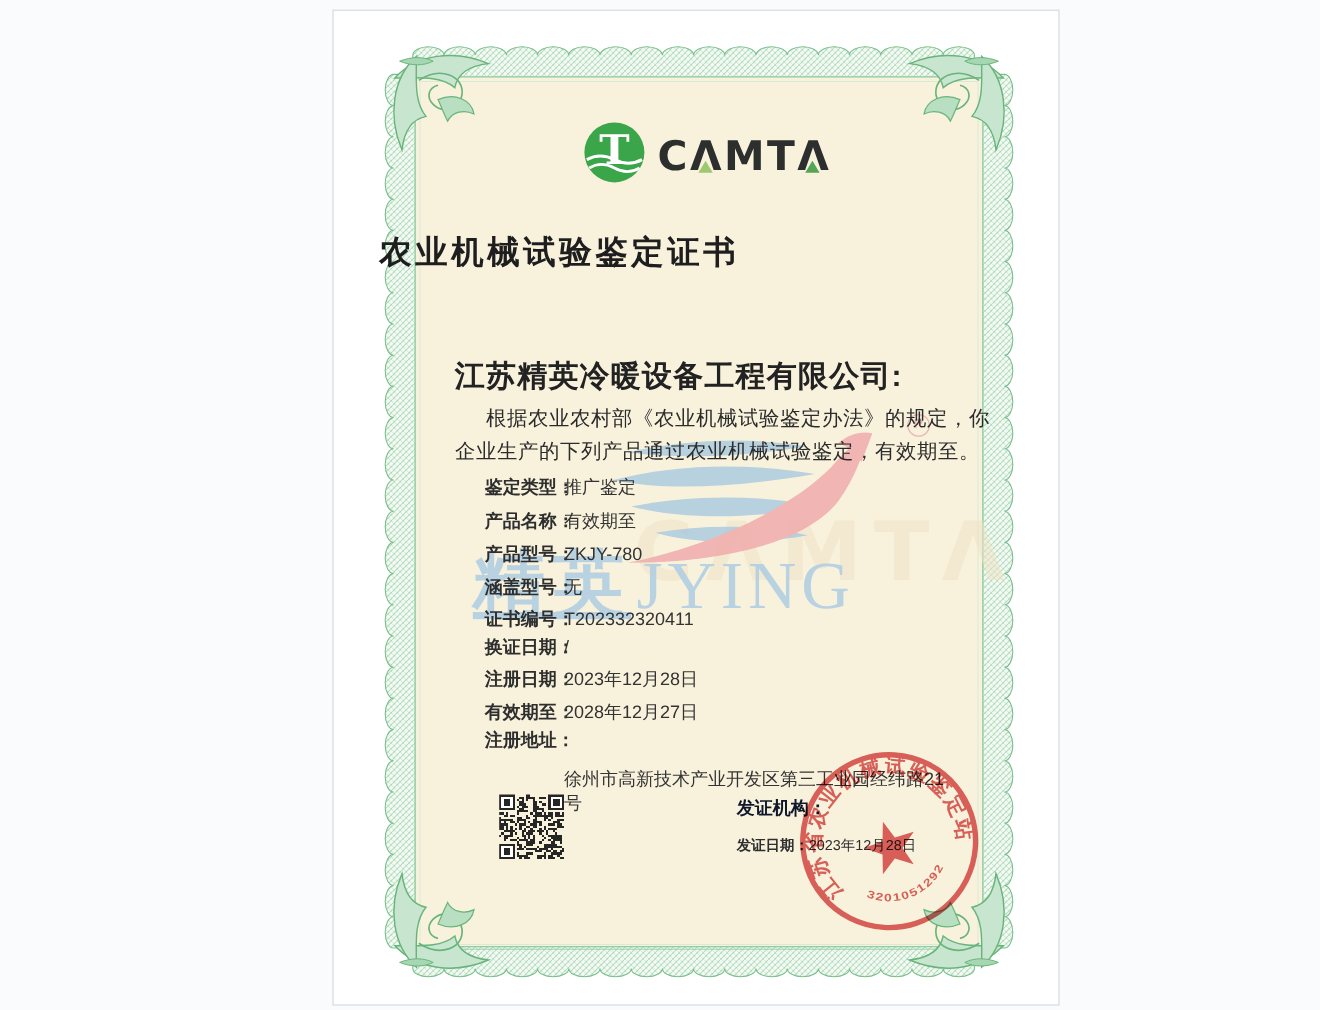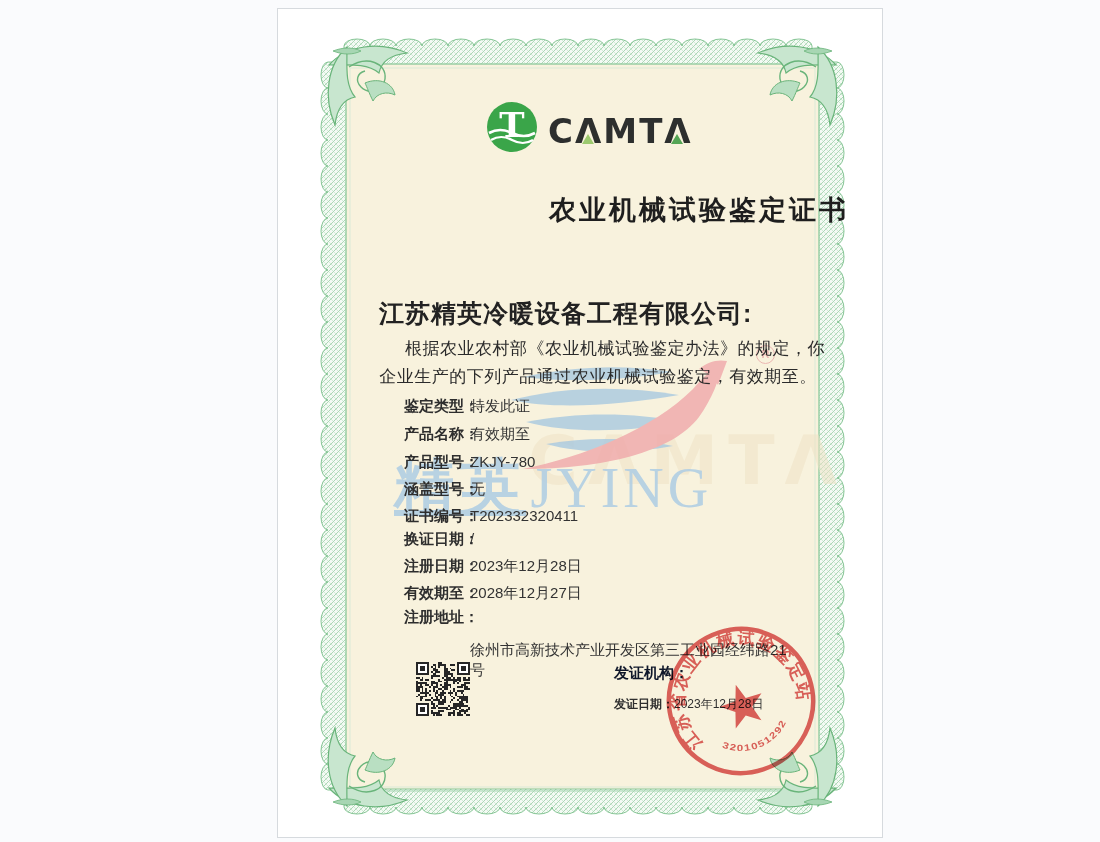--- a/index.html
+++ b/index.html
@@ -24,21 +24,21 @@
     font-family:"DejaVu Sans","Liberation Sans",sans-serif;
     font-weight:bold;font-size:34px;line-height:34px;color:#2d2f2e;
     letter-spacing:0;margin-right:2px;position:relative;display:inline-block;
   }
   .tri{position:absolute;width:0;height:0;border-left:6px solid transparent;
     border-right:6px solid transparent;bottom:4px;left:7px;}
   .tri.light{border-bottom:10px solid #9cc96e;}
   .tri.green{border-bottom:10px solid #55a555;}
   
   .cert-title{
-    position:absolute;left:38px;top:183px;width:533px;text-align:right;z-index:3;
+    position:absolute;left:38px;top:183px;width:533px;text-align:left;z-index:3;
     font-family:"DejaVu Serif","Liberation Serif",serif;
     font-weight:bold;font-size:27px;color:#1e1e1e;letter-spacing:3px;white-space:nowrap;
   }
   .recipient{
     position:absolute;left:101px;top:288px;z-index:3;
     font-size:25px;font-weight:600;color:#222;white-space:nowrap;letter-spacing:1px;
   }
   .para{position:absolute;left:93px;top:326px;z-index:3;color:#2b2b2b;text-align:center;}
   .para .pline{font-size:17px;line-height:28px;white-space:nowrap;font-weight:500;letter-spacing:0.5px;}
   .para .pline.indent{text-indent:34px;}
@@ -150,21 +150,21 @@
     </div>
 
     <div class="cert-title">农业机械试验鉴定证书</div>
 
     <div class="recipient">江苏精英冷暖设备工程有限公司:</div>
     <div class="para">
       <div class="pline indent">根据农业农村部《农业机械试验鉴定办法》的规定，你</div>
       <div class="pline">企业生产的下列产品通过农业机械试验鉴定，有效期至。</div>
     </div>
 
-    <div class="frow" style="top:388px"><span class="flabel">鉴定类型：</span><span class="fvalue">特发此证</span></div>
+    <div class="frow" style="top:388px"><span class="flabel">鉴定类型：</span><span class="fvalue">推广鉴定</span></div>
     <div class="frow" style="top:416px"><span class="flabel">产品名称：</span><span class="fvalue">有效期至</span></div>
     <div class="frow" style="top:444px"><span class="flabel">产品型号：</span><span class="fvalue">ZKJY-780</span></div>
     <div class="frow" style="top:471px"><span class="flabel">涵盖型号：</span><span class="fvalue">无</span></div>
     <div class="frow" style="top:498px"><span class="flabel">证书编号：</span><span class="fvalue">T202332320411</span></div>
     <div class="frow" style="top:521px"><span class="flabel">换证日期：</span><span class="fvalue">/</span></div>
     <div class="frow" style="top:548px"><span class="flabel">注册日期：</span><span class="fvalue">2023年12月28日</span></div>
     <div class="frow" style="top:575px"><span class="flabel">有效期至：</span><span class="fvalue">2028年12月27日</span></div>
     <div class="frow addr" style="top:599px"><span class="flabel">注册地址：</span><span class="fvalue">徐州市高新技术产业开发区第三工业园经纬路21号</span></div>
 
     <svg class="qr" id="qr" viewBox="0 0 29 29" shape-rendering="crispEdges">

